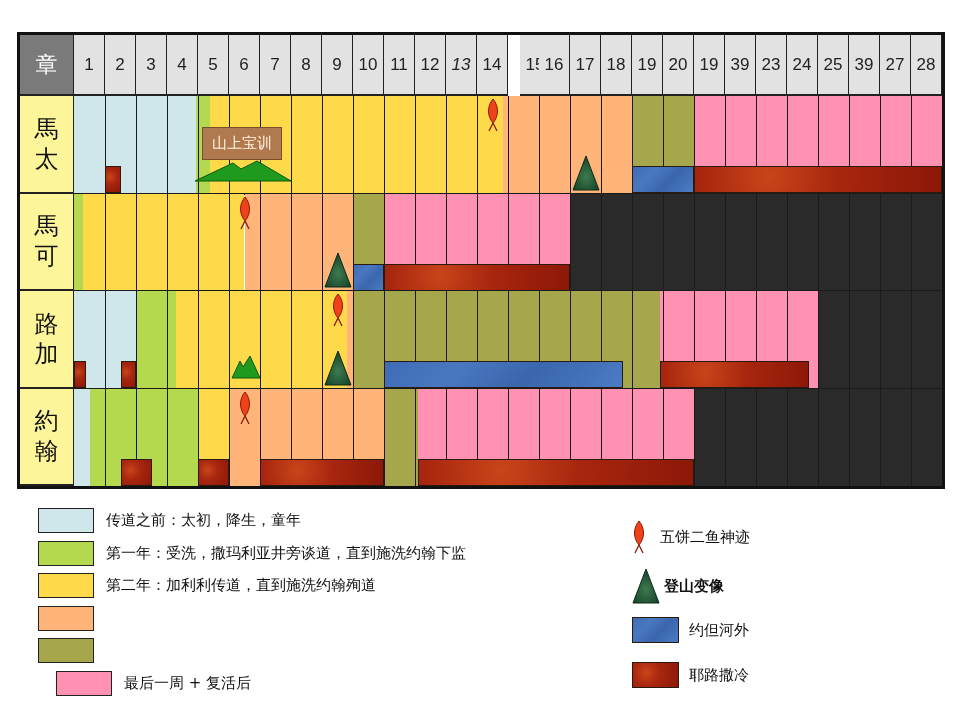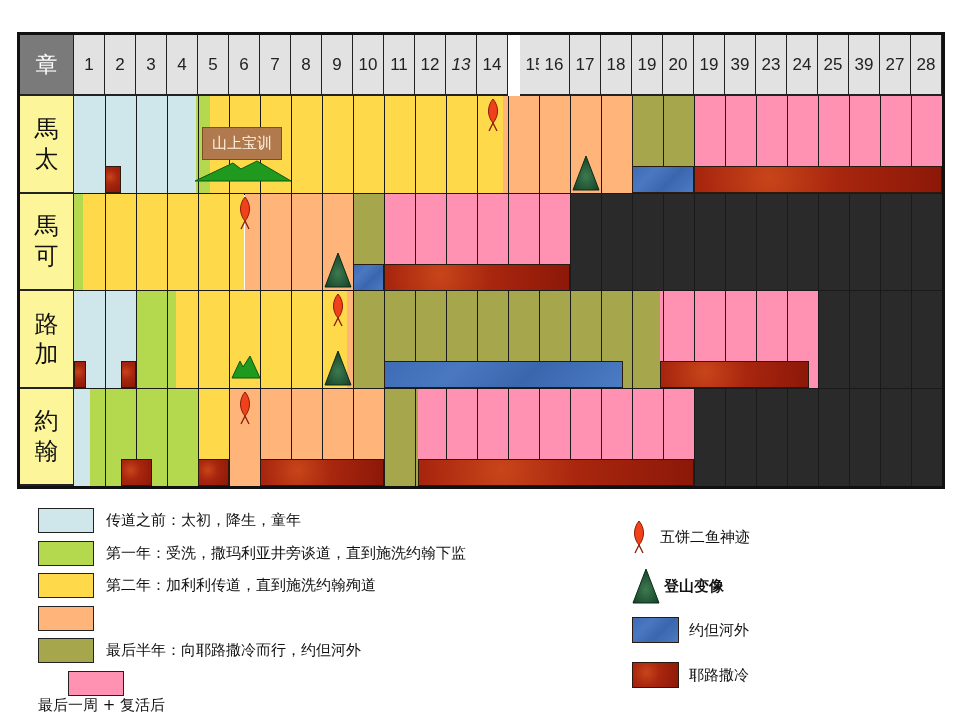--- a/index.html
+++ b/index.html
@@ -292,23 +292,22 @@
     </div>
     <div class="legend-item" style="left: 38px; top: 573.2px;">
       <div class="legend-swatch" style="background: rgb(254, 217, 74);"></div>
       <span class="legend-text">第二年：加利利传道，直到施洗约翰殉道</span>
     </div>
     <div class="legend-item" style="left: 38px; top: 605.8px;">
       <div class="legend-swatch" style="background: rgb(255, 181, 122);"></div>
     </div>
     <div class="legend-item" style="left: 38px; top: 638.4px;">
       <div class="legend-swatch" style="background: rgb(166, 166, 76);"></div>
-      <span class="legend-text">最后半年：向耶路撒冷而行，约但河外</span>
-    </div>
-    <div class="legend-item" style="left: 38px; top: 671px; flex-direction: column;">
+    </div>
+    <div class="legend-item" style="left: 56px; top: 671px;">
       <div class="legend-swatch" style="background: rgb(255, 145, 178);"></div>
       <span class="legend-text">最后一周 + 复活后</span>
     </div>
   </div>
 <div id="legend-right">
     <div class="legend2-item" style="left: 632px; top: 520px;">
       <span style="width: 14px; height: 34px; margin-right: 14px; display: inline-block;"><svg viewBox="0 0 14 34" width="14" height="34">
           <path d="M7 1 C13 8 13 18 7 25 C1 18 1 8 7 1 Z" fill="#f0421a" stroke="#8a1a05" stroke-width="1"></path>
           <path d="M7 25 L3 33 M7 25 L11 33" stroke="#8a1a05" stroke-width="1.3" fill="none"></path>
         </svg></span>

